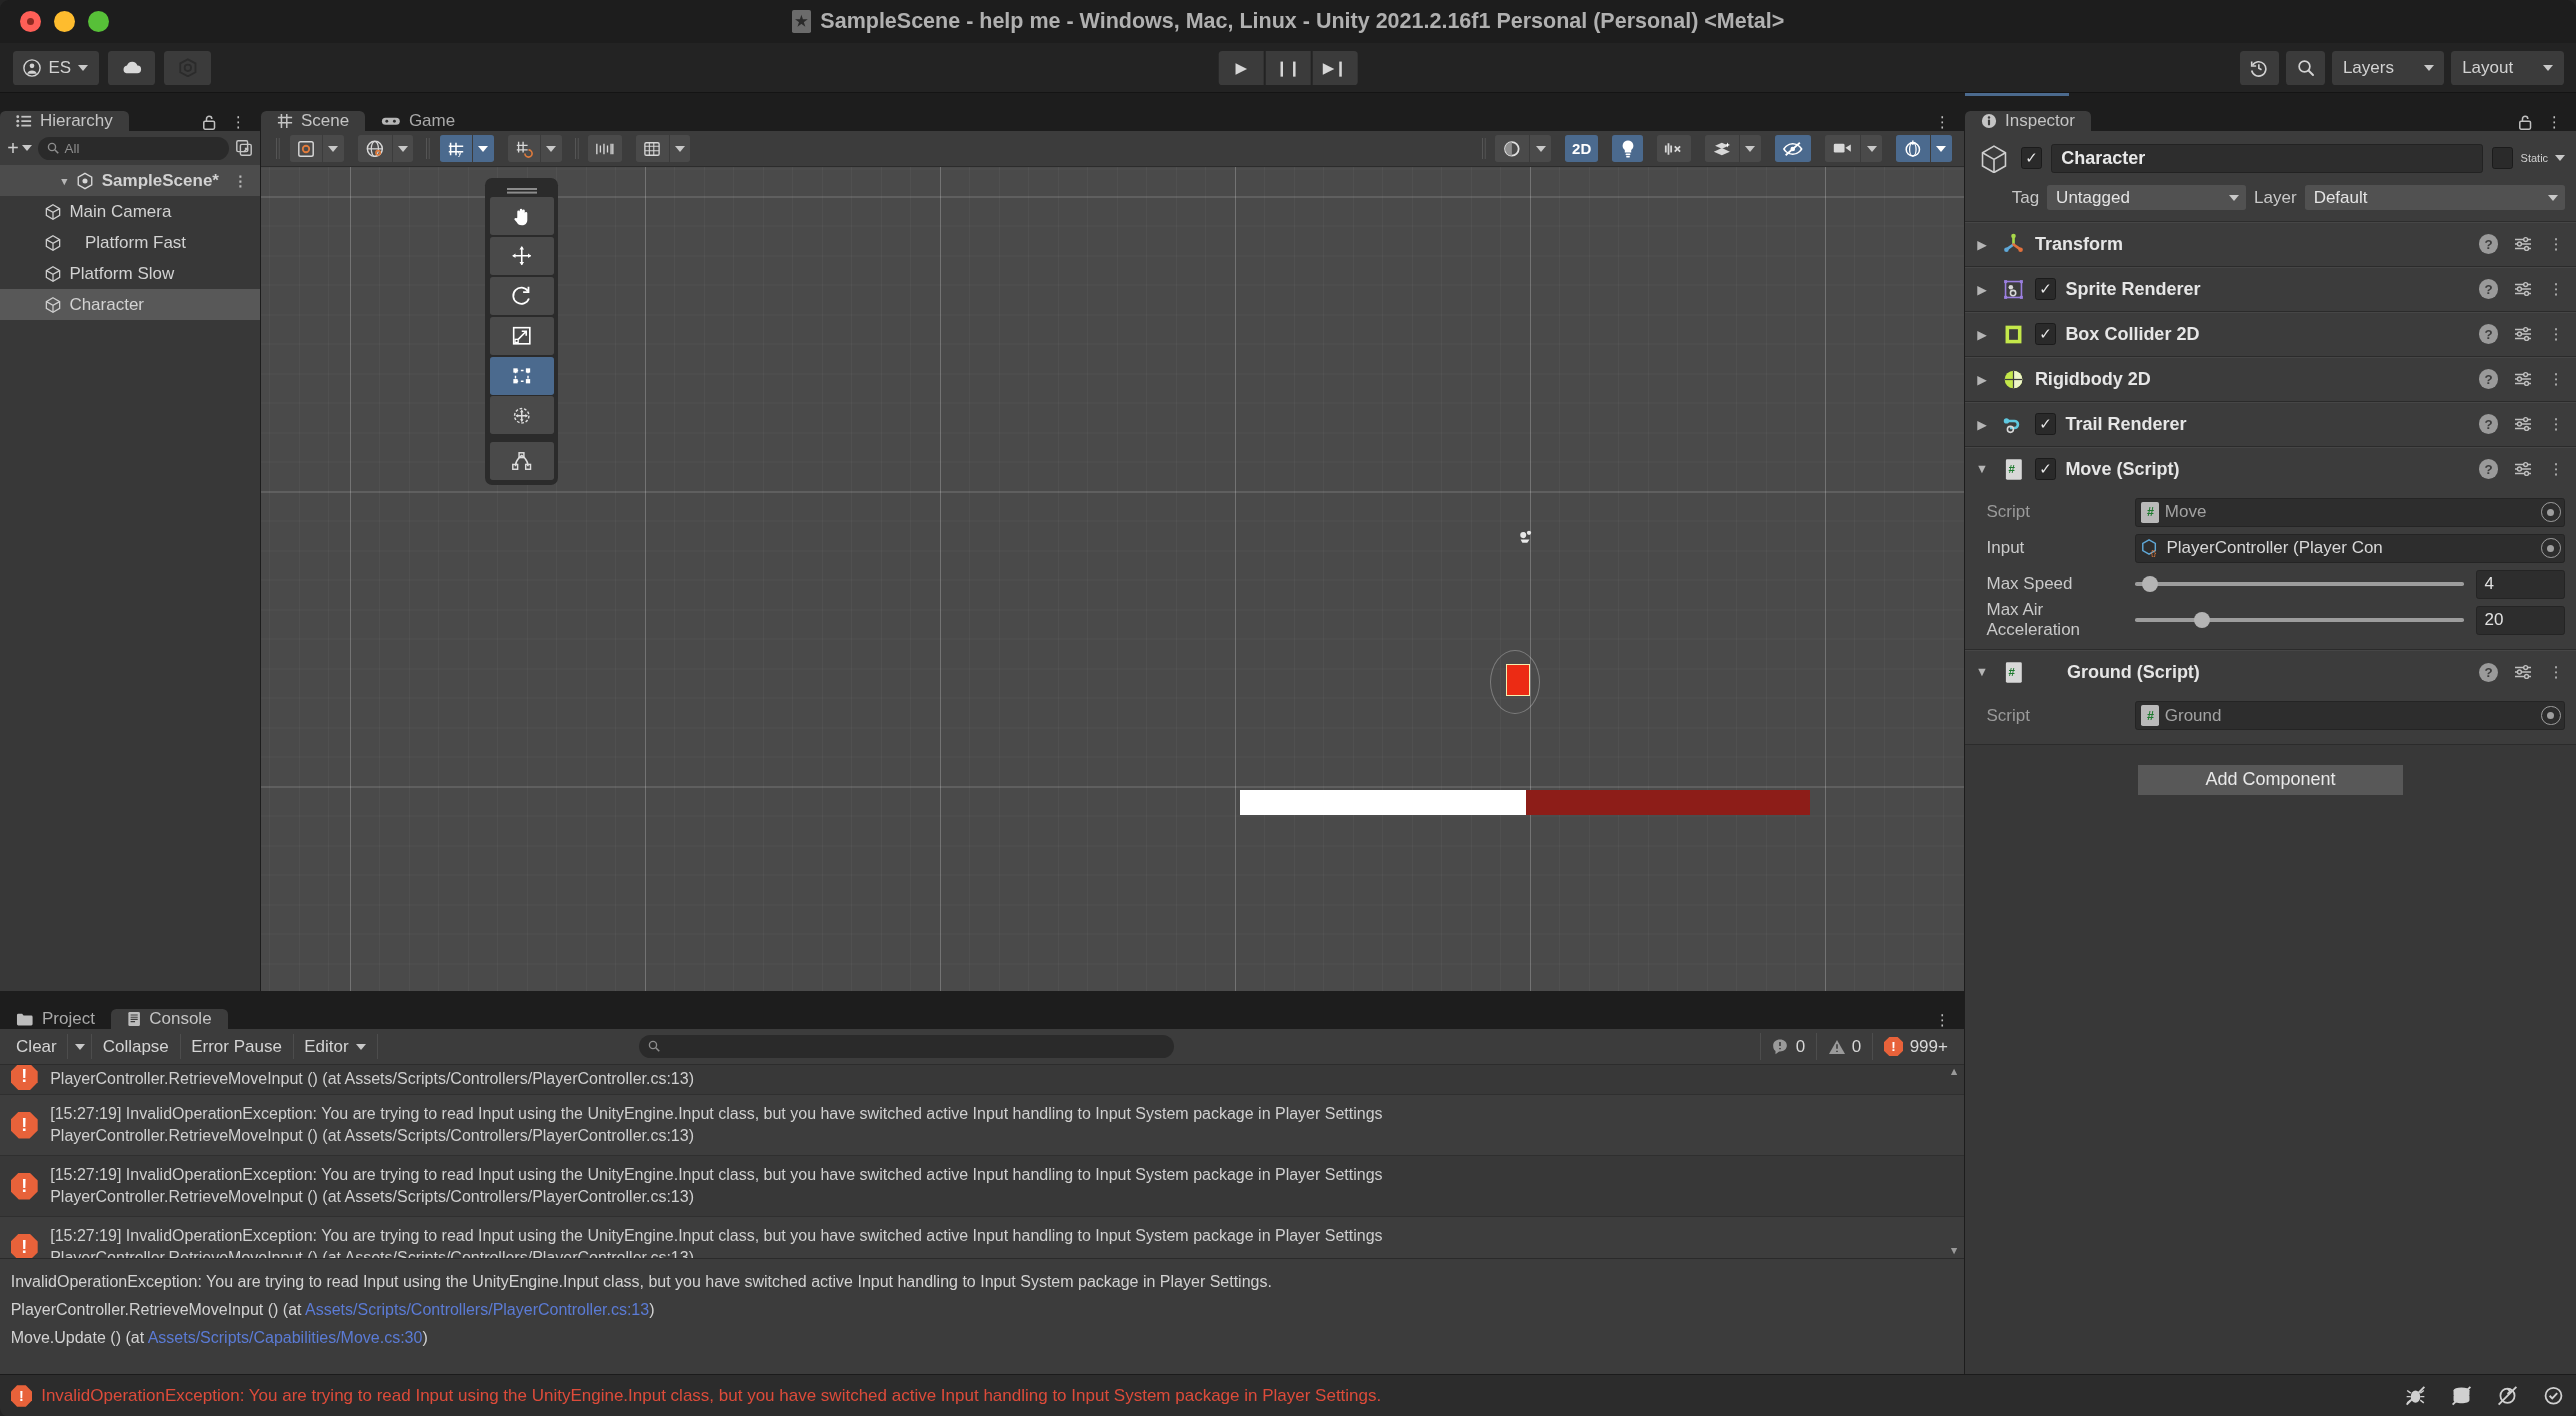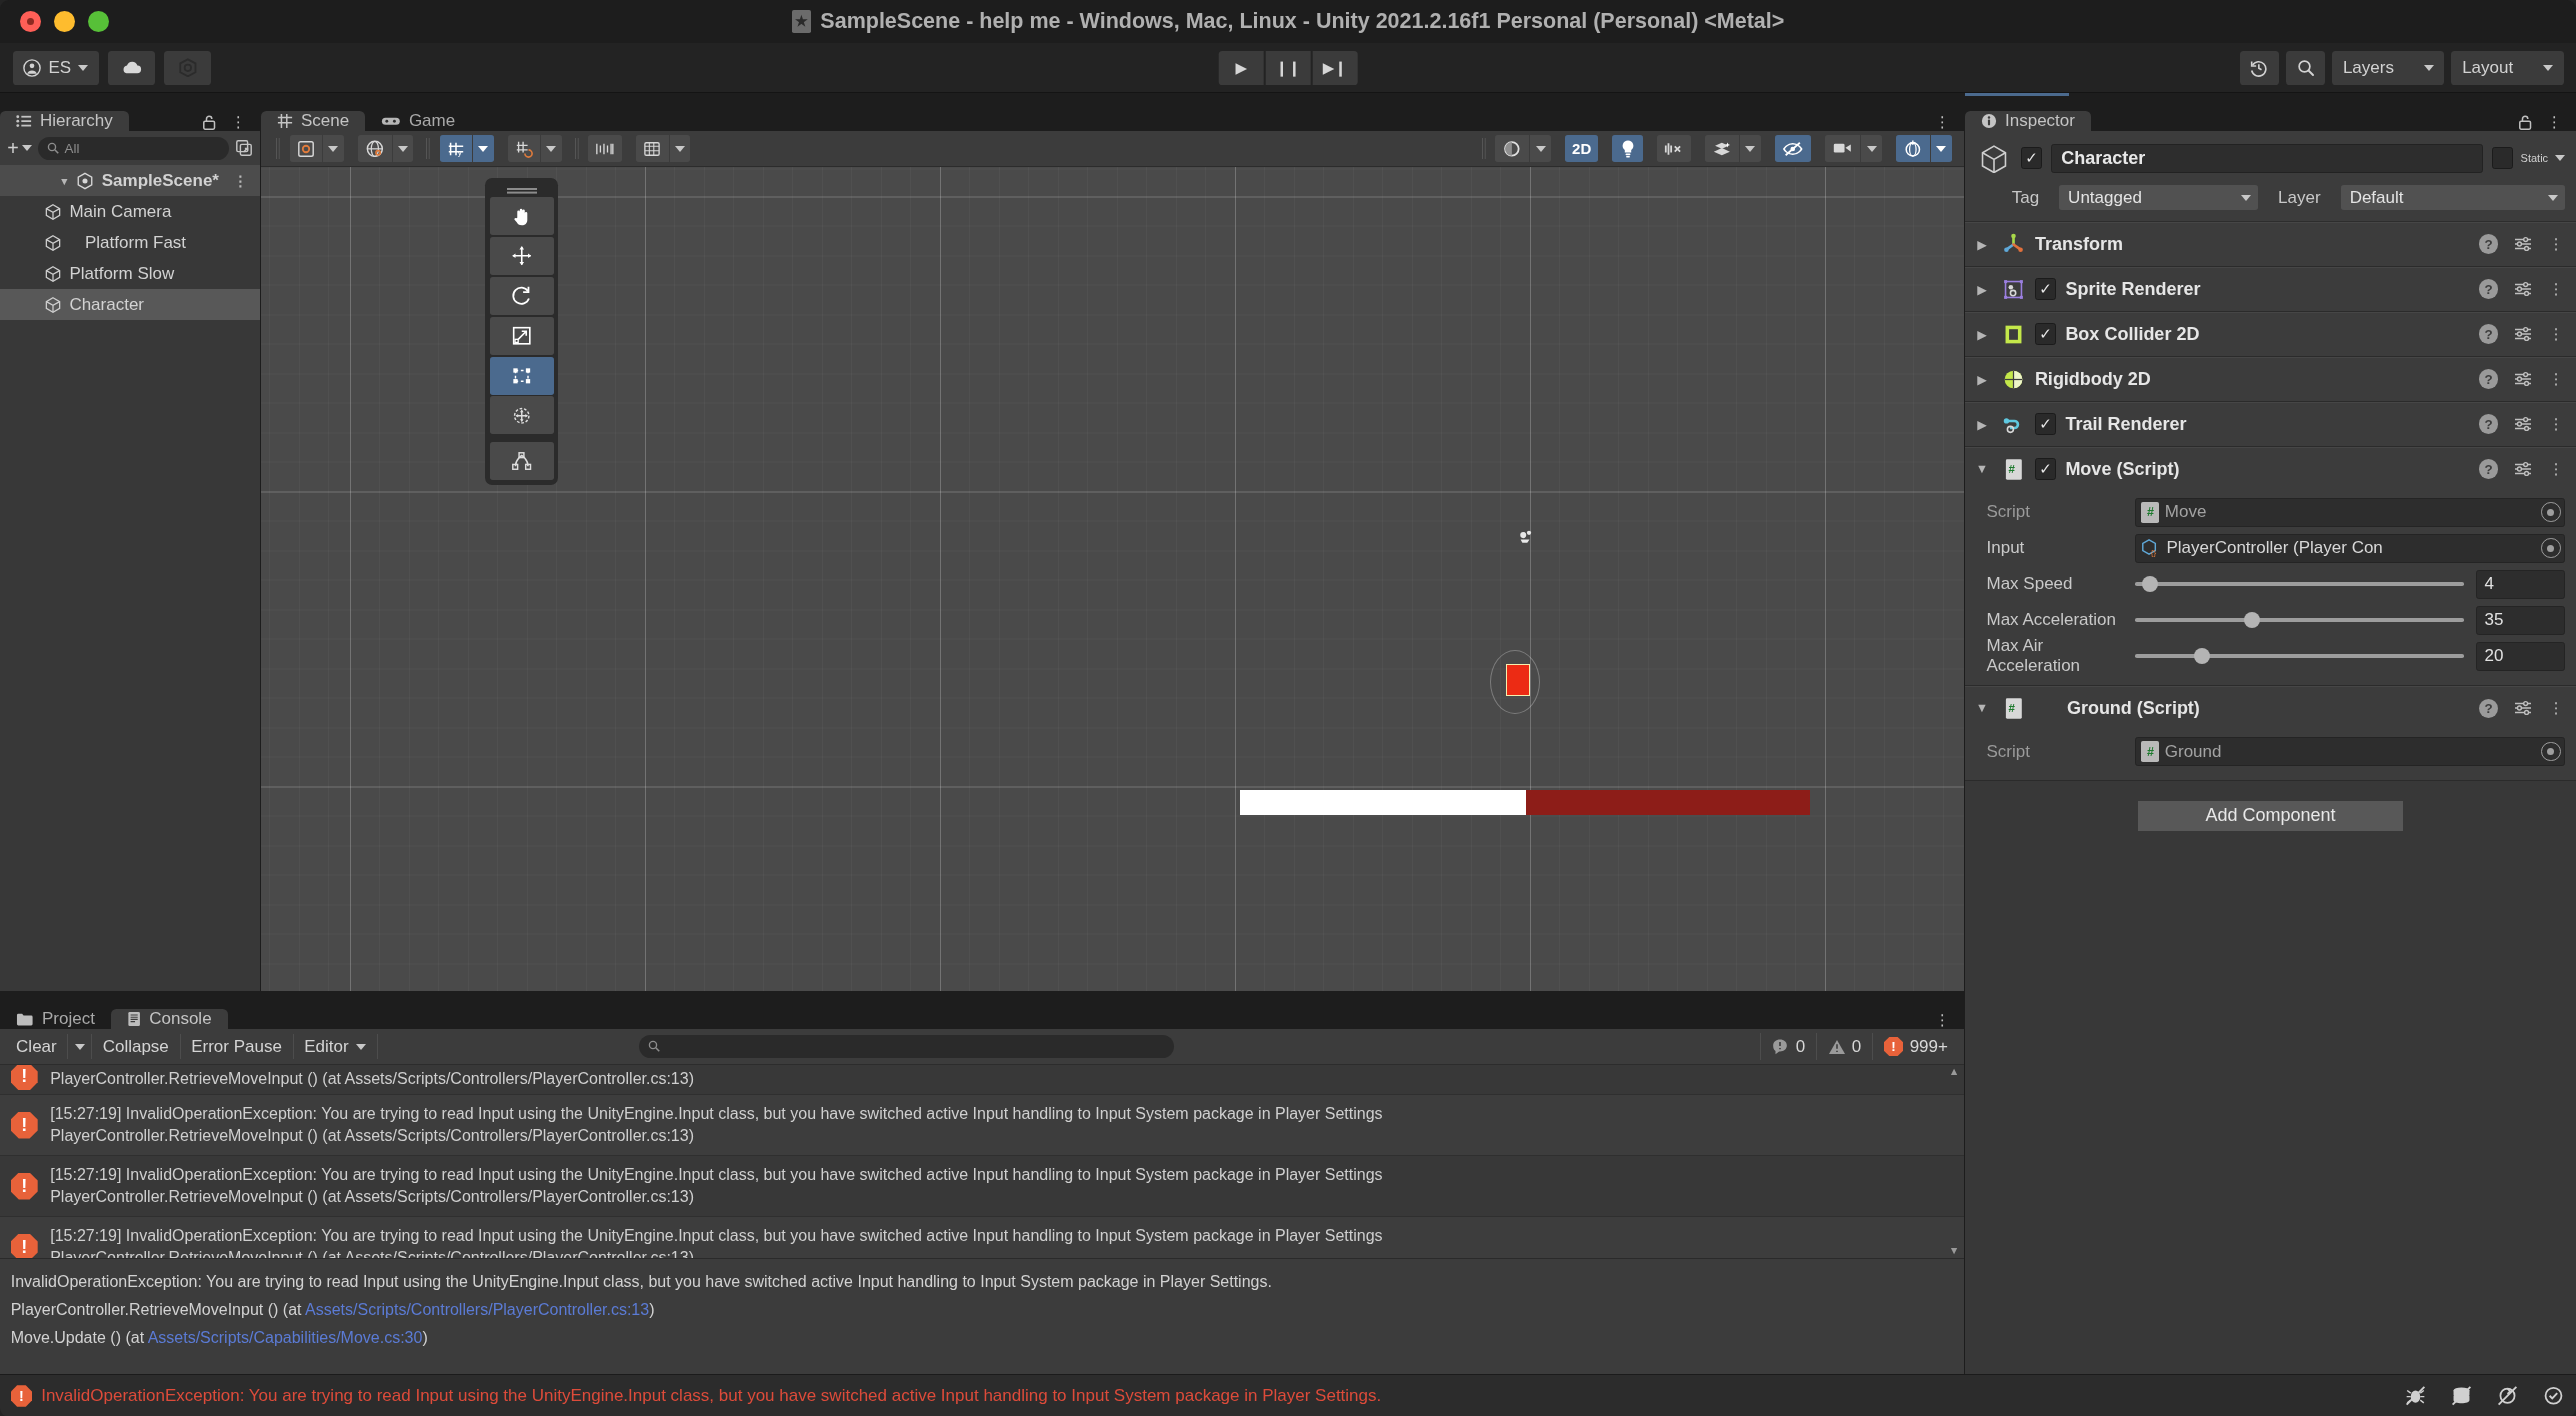--- a/index.html
+++ b/index.html
@@ -198,21 +198,21 @@
   .chk {
     width: 21.5px; height: 21.5px; background: #2a2a2a; border:0.9px solid #1b1b1b; border-radius:2.7px;
     display:flex; align-items:center;justify-content:center; color:#e8e8e8; font-size:15px;
   }
   .name-field {
     flex:1; height:29px; background:#2d2d2d; border:0.9px solid #222; border-radius:2.7px;
     display:flex; align-items:center; padding:0 9px; color:#e8e8e8; font-size:18px; font-weight:bold;
   }
   .static-box { display:flex; align-items:center; gap:7.2px; color:#d0d0d0; font-size:11px;text-align:center;}
   .static-chk { width:21.5px;height:21.5px;background:#2a2a2a;border:0.9px solid #1b1b1b;border-radius:2.7px;}
-  .insp-row2 { display:flex; align-items:center; gap:20px; margin-top:9px; padding-left:36px;}
+  .insp-row2 { display:flex; align-items:center; gap:8px; margin-top:9px; padding-left:36px;}
   .fl-label { color:#c8c8c8; font-size:17px;}
   .dropdown {
     height:25px; background:#515151; border-radius:2.7px; display:flex; align-items:center;
     justify-content:space-between; padding:0 7.2px 0 9px; color:#e4e4e4; font-size:17px; gap:12.5px;
   }
   .dd-tag { width: 199px; }
   .dd-layer { flex:1; }
   .insp-body { flex:1; overflow:hidden; }
   .comp {
     background:#3c3c3c; border-bottom:0.9px solid #2b2b2b; border-top:0.9px solid #464646;
@@ -1144,31 +1144,20 @@
             </div>
             <div class="prow">
               <span class="plabel">Max Speed</span>
               <div class="slider-wrap">
                 <div class="track">
                     <div class="knob" style="left:2%"></div>
                   </div>
               </div>
               <div class="numfield">
                 <span>4</span>
-              </div>
-            </div>
-            <div class="prow">
-              <span class="plabel">Max Acceleration</span>
-              <div class="slider-wrap">
-                <div class="track">
-                    <div class="knob" style="left:33%"></div>
-                  </div>
-              </div>
-              <div class="numfield">
-                <span>35</span>
               </div>
             </div>
             <div class="prow">
               <span class="plabel">Max Air Acceleration</span>
               <div class="slider-wrap">
                 <div class="track">
                     <div class="knob" style="left:18%"></div>
                   </div>
               </div>
               <div class="numfield">

